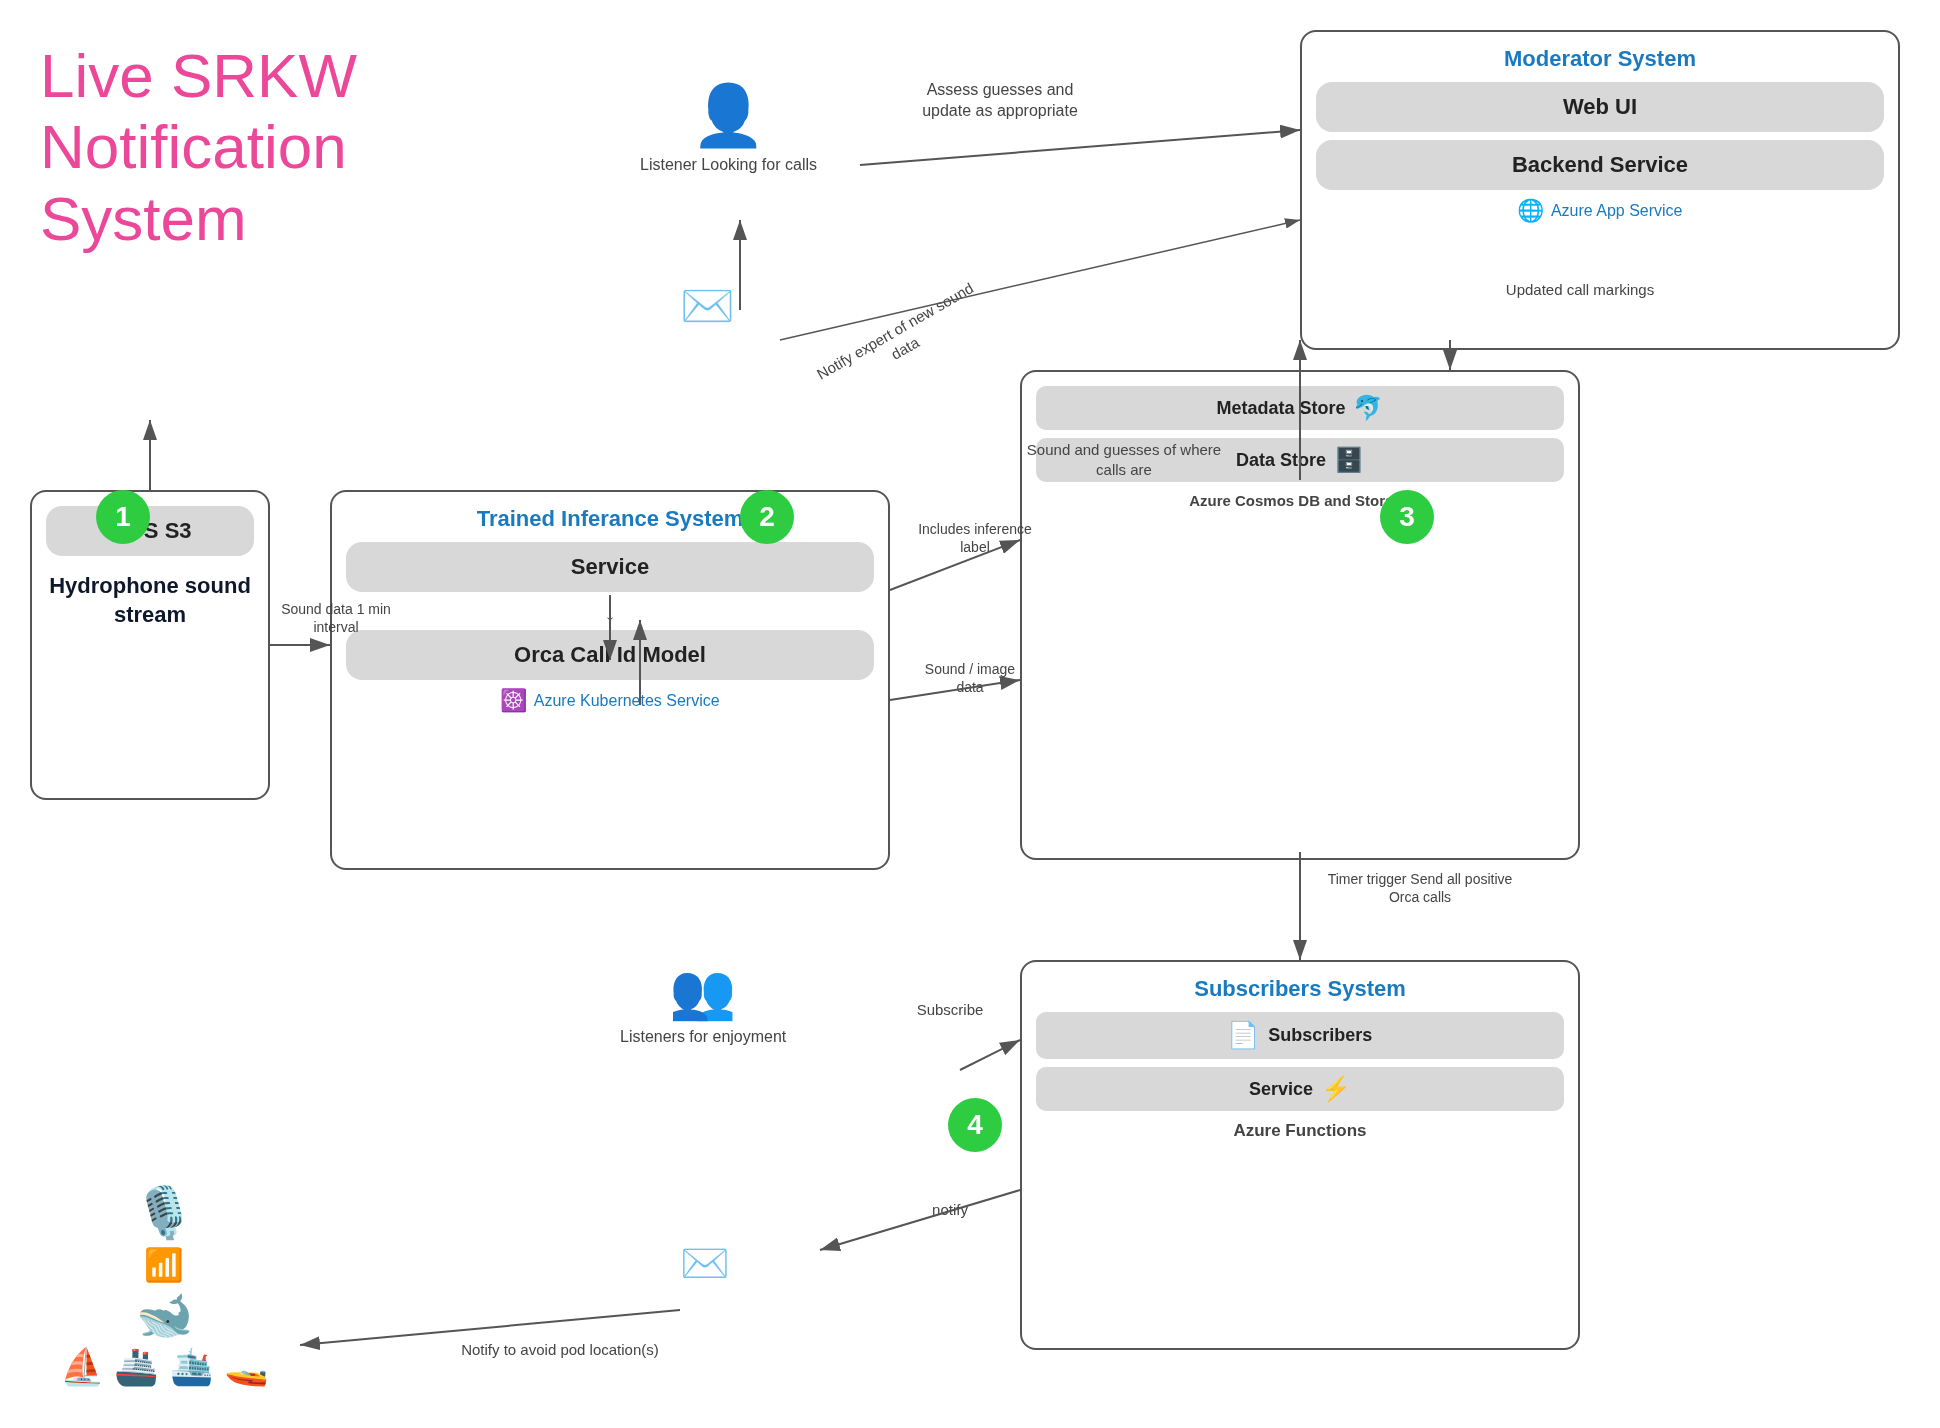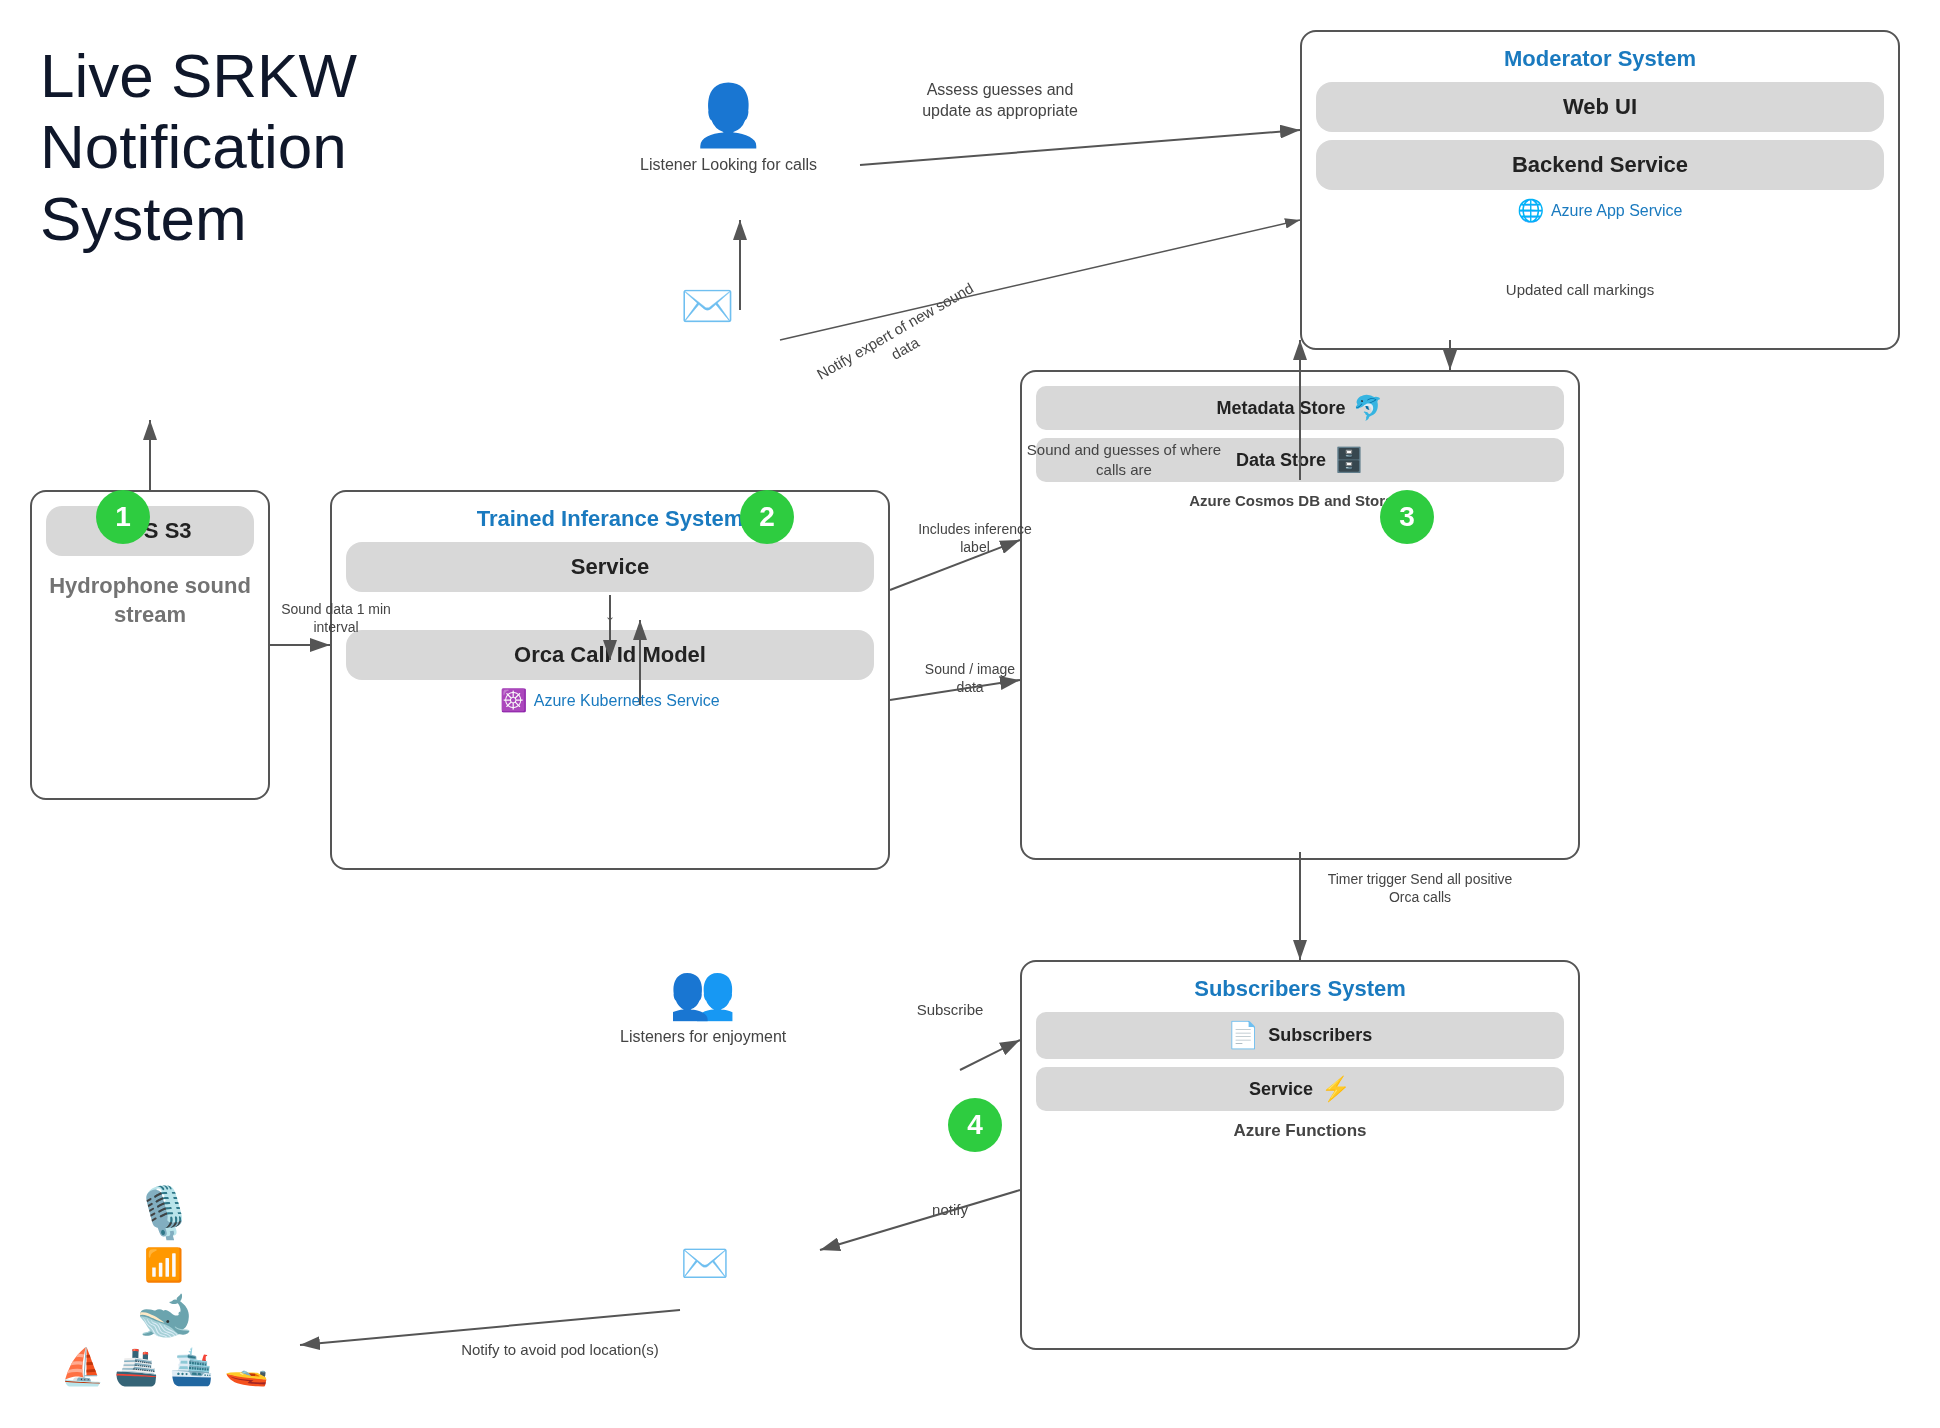--- a/index.html
+++ b/index.html
@@ -19,21 +19,21 @@
     }
 
     
     .title {
       position: absolute;
       top: 40px;
       left: 40px;
       font-size: 62px;
       font-weight: 300;
       line-height: 1.15;
-      color: #0f172a;
+      color: #ec4899;
     }
 
     
     .step-circle {
       position: absolute;
       width: 54px;
       height: 54px;
       border-radius: 50%;
       background: #2ecc40;
       color: #fff;
@@ -202,21 +202,21 @@
     <div class="inner-box">Backend Service</div>
     <div class="azure-label-center">
       <span style="font-size:22px;">🌐</span>
       <span>Azure App Service</span>
     </div>
   </div>
 
   <div class="system-box" style="top:490px;left:30px;width:240px;height:310px;">
     <div class="inner-box">AWS S3</div>
     <div style="margin-top:16px; text-align:center;">
-      <div style="font-size:22px;font-weight:700;color:#737373;line-height:1.3;">Hydrophone sound stream</div>
+      <div style="font-size:22px;font-weight:700;color:#0f172a;line-height:1.3;">Hydrophone sound stream</div>
     </div>
   </div>
 
   <div class="system-box" style="top:490px;left:330px;width:560px;height:380px;">
     <div class="system-box-title blue-title">Trained Inferance System</div>
     <div class="inner-box">Service</div>
     <div style="text-align:center;font-size:22px;color:#555;margin:4px 0;">↓</div>
     <div class="inner-box">Orca Call Id Model</div>
     <div class="azure-label-center">
       <span style="font-size:22px;">☸️</span>

